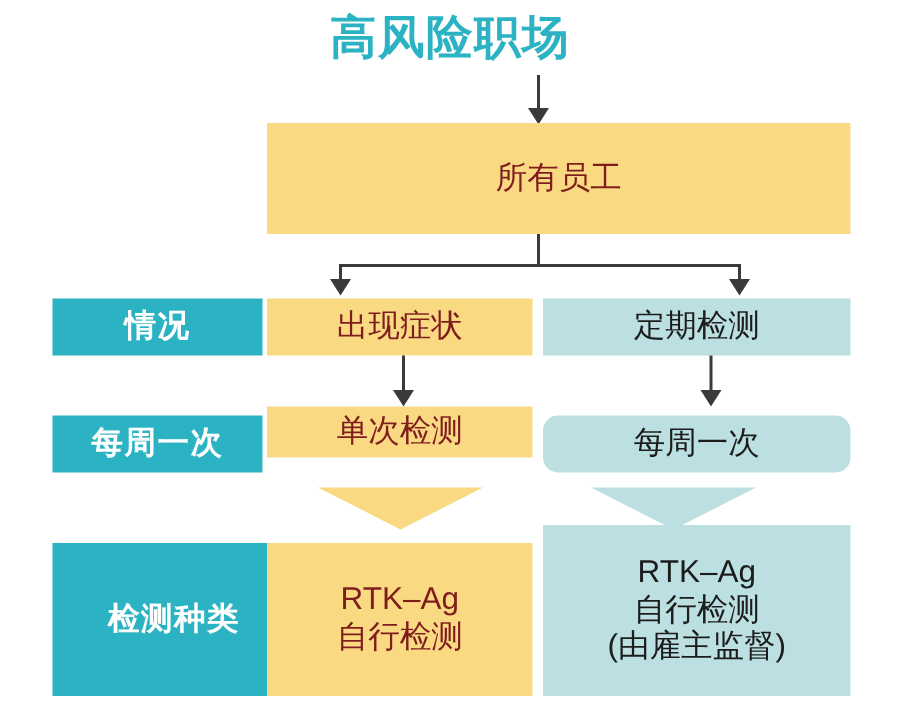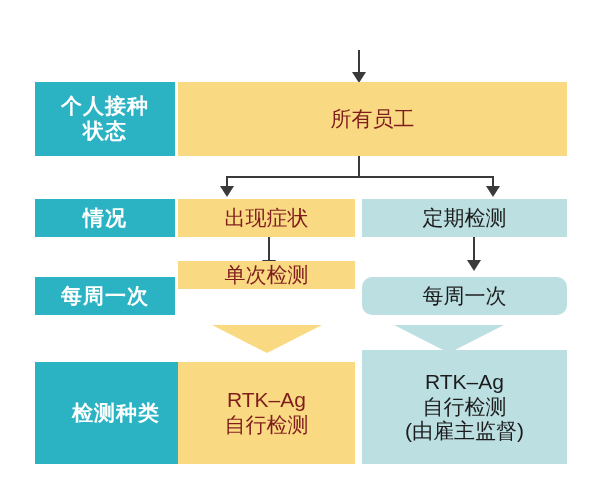--- a/index.html
+++ b/index.html
@@ -107,28 +107,25 @@
     border-top: 28px solid #BCDFE1;
   }
 
   .multiline { white-space: pre-line; }
 </style>
 </head>
 <body>
 
 <div id="flowchart">
 
+  <div class="title">高风险职场</div>
 
   <div class="vline" style="left:358px; top:50px; height:30px;"></div>
   <div class="arrowhead" style="left:352px; top:72px;"></div>
 
-  <div class="box label-box" style="left:35px; top:82px; width:140px; height:74px;">
-    <span class="lbl-inner multiline">个人接种
-状态</span>
-  </div>
 
   <div class="box yellow-box" style="left:178px; top:82px; width:389px; height:74px;">
     <span class="multiline">所有员工</span>
   </div>
 
   <div class="vline" style="left:358px; top:156px; height:21px;"></div>
   <div class="hline" style="left:226px; top:176px; width:268px;"></div>
   <div class="vline" style="left:226px; top:176px; height:17px;"></div>
   <div class="arrowhead" style="left:220px; top:186px;"></div>
   <div class="vline" style="left:492px; top:176px; height:17px;"></div>
@@ -148,21 +145,21 @@
 
   <div class="vline" style="left:268px; top:237px; height:28px;"></div>
   <div class="arrowhead" style="left:262px; top:260px;"></div>
   <div class="vline" style="left:473px; top:237px; height:28px;"></div>
   <div class="arrowhead" style="left:467px; top:260px;"></div>
 
   <div class="box label-box" style="left:35px; top:277px; width:140px; height:38px;">
     <span class="lbl-inner multiline">每周一次</span>
   </div>
 
-  <div class="box yellow-box" style="left:178px; top:261px; width:177px; height:28px;">
+  <div class="box yellow-box" style="left:178px; top:271px; width:177px; height:34px;">
     <span class="multiline">单次检测</span>
   </div>
 
   <div class="box blue-box" style="left:362px; top:277px; width:205px; height:38px;border-radius:10px;">
     <span class="multiline">每周一次</span>
   </div>
 
   <div class="wedge wedge-yellow" style="left:212px; top:325px;"></div>
   <div class="wedge wedge-blue" style="left:394px; top:325px;"></div>
 

